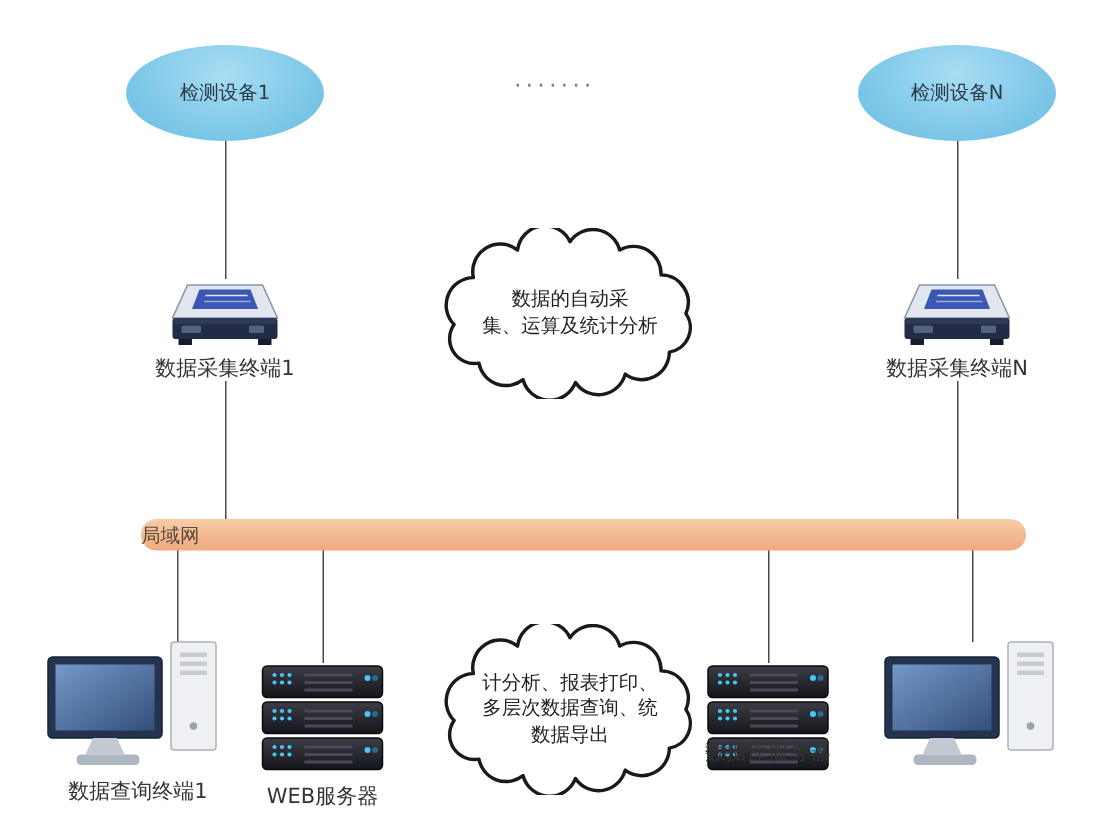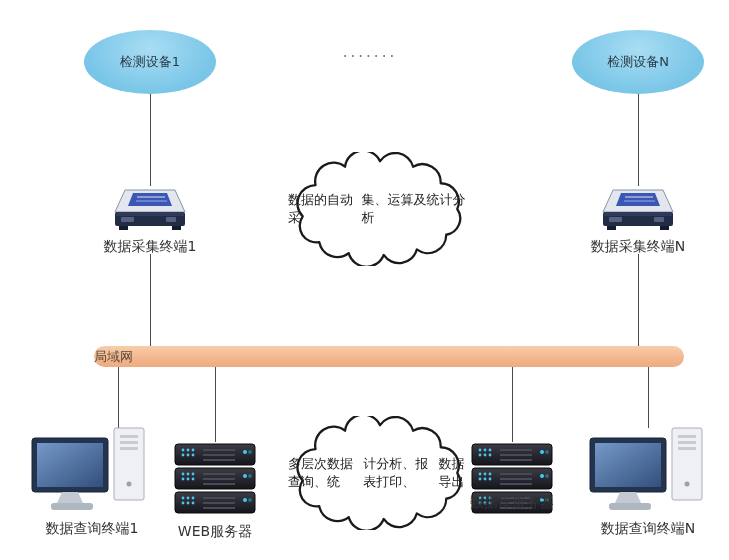--- a/index.html
+++ b/index.html
@@ -27,21 +27,21 @@
     position:absolute;left:94px;top:346px;width:590px;height:21px;
     border-radius:11px;
     background:linear-gradient(#f8cda9 0%, #f2b68e 60%, #eeab80 100%);
     display:flex;align-items:center;justify-content:flex-start;
     font-size:13px;color:#5a4a3a;
   }
   .cloud{position:absolute;}
   .cloud svg{position:absolute;left:0;top:0;width:100%;height:100%;}
   .cloud-text{
     position:absolute;left:0;top:0;width:100%;height:100%;
-    display:flex;flex-direction:row;align-items:center;justify-content:center;
+    display:flex;flex-direction:column;align-items:center;justify-content:center;
     font-size:13px;color:#222;line-height:1.35;z-index:2;
   }
   .devbox{position:absolute;}
 </style>
 </head>
 <body>
 
 <div class="stage">
 
   <div class="vline" style="left:150px;top:94px;height:92px;"></div>
@@ -105,22 +105,22 @@
 
   <div class="lan-bar">
     <span>局域网</span>
   </div>
 
   <div class="cloud" style="left:288px;top:416px;width:184px;height:114px;">
     <svg viewBox="0 0 200 124" preserveAspectRatio="none">
       <path d="M16 70 A20 20 0 0 1 30 36 A20 20 0 0 1 62 16 A20 20 0 0 1 100 10 A20 20 0 0 1 136 16 A20 20 0 0 1 166 34 A20 20 0 0 1 184 62 A18 18 0 0 1 172 90 A20 20 0 0 1 140 106 A20 20 0 0 1 104 112 A20 20 0 0 1 66 110 A20 20 0 0 1 34 98 A18 18 0 0 1 16 70 Z" fill="#ffffff" stroke="#1a1a1a" stroke-width="2.5" stroke-linejoin="round"></path>
     </svg>
     <div class="cloud-text">
+      <span>计分析、报表打印、</span>
       <span>多层次数据查询、统</span>
-      <span>计分析、报表打印、</span>
       <span>数据导出</span>
     </div>
   </div>
 
   <div class="devbox" style="left:30px;top:424px;width:124px;height:92px;">
     <svg viewBox="0 0 124 92" width="124" height="92">
       <defs>
         <linearGradient id="scr1" x1="0" y1="0" x2="1" y2="1">
           <stop offset="0" stop-color="#7499c8"></stop>
             <stop offset="1" stop-color="#334f7c"></stop>
@@ -247,15 +247,14 @@
       <rect x="90" y="11" width="18" height="3" fill="#c7ccd3"></rect>
       <rect x="90" y="17" width="18" height="3" fill="#c7ccd3"></rect>
       <rect x="90" y="23" width="18" height="3" fill="#c7ccd3"></rect>
       <circle cx="99" cy="60" r="2.5" fill="#98a2ad"></circle>
       <rect x="2" y="14" width="76" height="54" rx="3" fill="#24344f" stroke="#16233a"></rect>
       <rect x="7" y="19" width="66" height="44" fill="url(#scr1)"></rect>
       <polygon points="32,68 48,68 53,79 27,79" fill="#c3c9d2"></polygon>
       <rect x="21" y="79" width="42" height="7" rx="3" fill="#aeb6c0"></rect>
     </svg>
   </div>
-  <div class="label" style="left:578px;top:520px;width:140px;">数据查询终端N</div>
 
 </div>
 
 </body></html>

